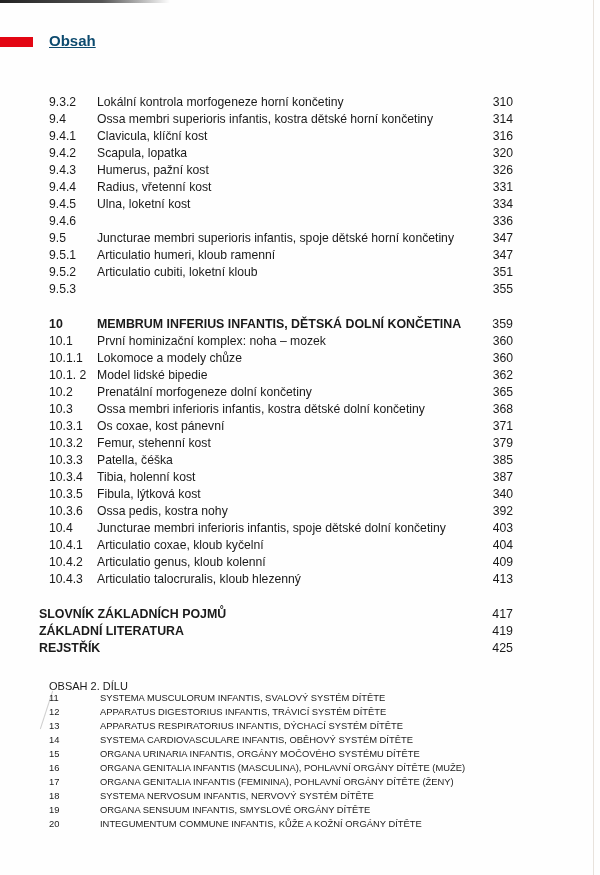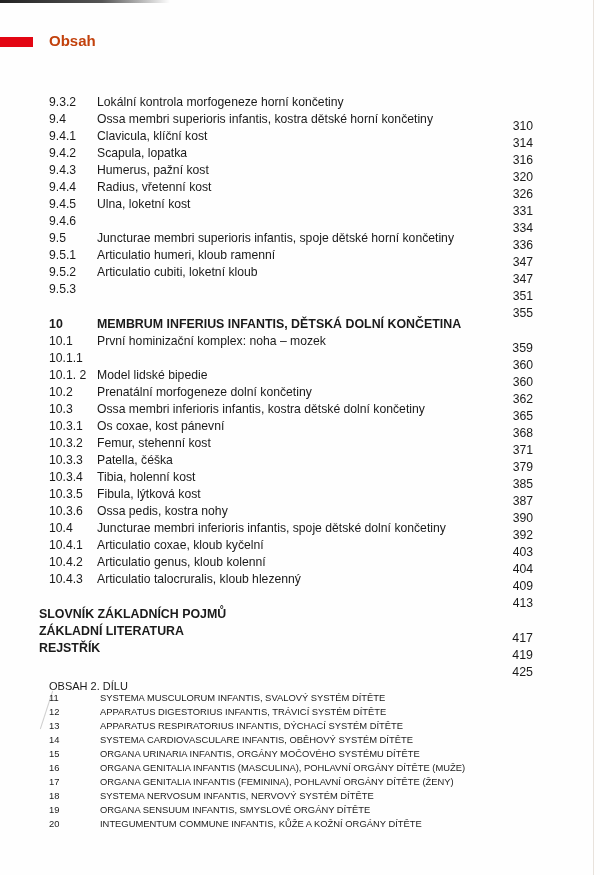--- a/index.html
+++ b/index.html
@@ -15,30 +15,30 @@
       position: absolute; left: 0; top: 0; width: 170px; height: 3px;
       background: linear-gradient(to right, #222 0%, #555 60%, rgba(255,255,255,0) 100%);
     }
     .right-edge {
       position: absolute; right: 6px; top: 0; width: 1px; height: 875px; background: #e8e2dc;
     }
     .header { position: absolute; left: 0; top: 34px; height: 18px; }
     .red-bar { position: absolute; left: 0; top: 3px; width: 33px; height: 10px; background: #e30613; }
     .header-title {
       position: absolute; left: 49px; top: -2px; font-size: 15px; font-weight: bold;
-      color: #c2410c; white-space: nowrap;
+      color: #0c4a6e; white-space: nowrap; text-decoration: underline;
     }
     .toc { position: absolute; left: 0; top: 0; width: 600px; }
     .row {
       position: absolute; left: 0; width: 600px; height: 17px; font-size: 12.2px; line-height: 17px;
       white-space: nowrap;
     }
     .row .num { position: absolute; left: 49px; }
     .row .title { position: absolute; left: 97px; }
-    .row .page-no { position: absolute; left: 483px; width: 50px; text-align: right; margin-top: 24px; }
+    .row .page-no { position: absolute; left: 463px; width: 50px; text-align: right; }
     .row.bold { font-weight: bold; font-size: 12.4px; text-decoration: underline; }
     .row.bold .title { letter-spacing: 0; }
     .backmatter .title { position: absolute; left: 39px; font-weight: bold; text-align: right; }
     .vol2-label { position: absolute; left: 49px; top: 680px; font-size: 11px; line-height: 12px; white-space: nowrap; }
     .vrow { position: absolute; left: 0; height: 14px; font-size: 9.4px; line-height: 14px; white-space: nowrap; }
     .vrow .num { position: absolute; left: 49px; }
     .vrow .title { position: absolute; left: 100px; }
     .pencil-mark { position: absolute; left: 46px; top: 690px; width: 1px; height: 40px; background: rgba(120,120,120,0.35); transform: rotate(18deg); }
   </style>
 </head>
@@ -119,20 +119,21 @@
       <span class="title">MEMBRUM INFERIUS INFANTIS, DĚTSKÁ DOLNÍ KONČETINA</span>
       <span class="page-no" style="font-weight:normal">359</span>
     </div>
     <div class="row" style="top:333px">
       <span class="num">10.1</span>
       <span class="title">První hominizační komplex: noha – mozek</span>
       <span class="page-no">360</span>
     </div>
     <div class="row" style="top:350px">
       <span class="num">10.1.1</span>
+      <span class="title">Lokomoce a modely chůze</span>
       <span class="page-no">360</span>
     </div>
     <div class="row" style="top:367px">
       <span class="num">10.1. 2</span>
       <span class="title">Model lidské bipedie</span>
       <span class="page-no">362</span>
     </div>
     <div class="row" style="top:384px">
       <span class="num">10.2</span>
       <span class="title">Prenatální morfogeneze dolní končetiny</span>
@@ -159,21 +160,21 @@
       <span class="page-no">385</span>
     </div>
     <div class="row" style="top:469px">
       <span class="num">10.3.4</span>
       <span class="title">Tibia, holenní kost</span>
       <span class="page-no">387</span>
     </div>
     <div class="row" style="top:486px">
       <span class="num">10.3.5</span>
       <span class="title">Fibula, lýtková kost</span>
-      <span class="page-no">390</span>
+      <span class="page-no">340</span>
     </div>
     <div class="row" style="top:503px">
       <span class="num">10.3.6</span>
       <span class="title">Ossa pedis, kostra nohy</span>
       <span class="page-no">392</span>
     </div>
     <div class="row" style="top:520px">
       <span class="num">10.4</span>
       <span class="title">Juncturae membri inferioris infantis, spoje dětské dolní končetiny</span>
       <span class="page-no">403</span>

